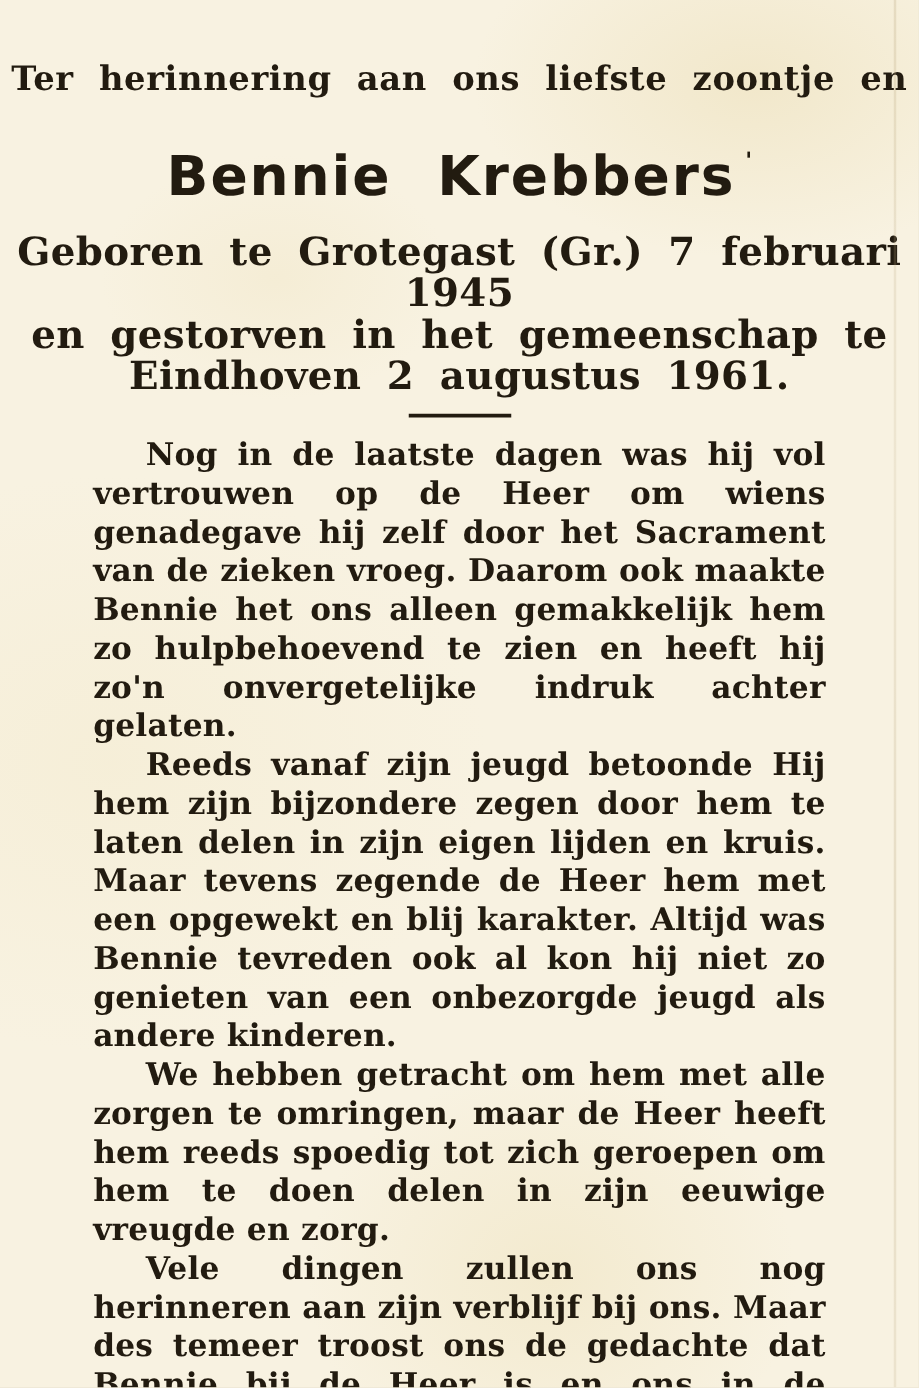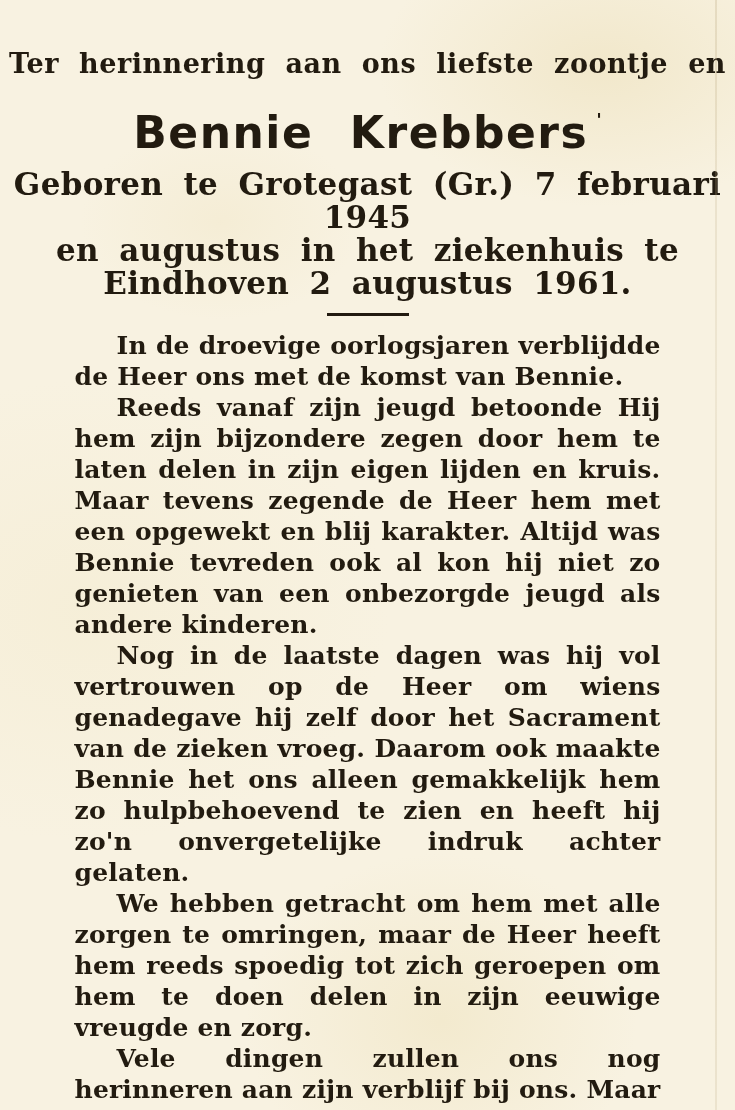--- a/index.html
+++ b/index.html
@@ -50,21 +50,21 @@
     font-size: 27px;
     line-height: 35px;
     letter-spacing: 0.5px;
     word-spacing: 0.38em;
   }
   .name {
     margin: 14px 0 10px 0;
     font-family: "DejaVu Sans", "Liberation Sans", sans-serif;
     font-weight: bold;
     font-size: 44px;
-    line-height: 50px;
+    line-height: 68px;
     letter-spacing: 1.5px;
     word-spacing: 0.45em;
   }
   .name .mark {
     font-size: 18px;
     vertical-align: 22px;
     margin-left: 8px;
     letter-spacing: 0;
   }
   .dateline {
@@ -94,26 +94,25 @@
   }
 </style>
 </head>
 <body>
 
 <div class="card">
   <div class="header">
     <p class="intro">Ter herinnering aan ons liefste zoontje en</p>
     <h1 class="name"><span>Bennie Krebbers</span><span class="mark">'</span></h1>
     <p class="dateline">Geboren te Grotegast (Gr.) 7 februari 1945</p>
-    <p class="dateline">en augustus in het ziekenhuis te</p>
+    <p class="dateline">en gestorven in het gemeenschap te</p>
     <p class="dateline">Eindhoven 2 augustus 1961.</p>
     <div class="divider"></div>
   </div>
 
   <div class="body-text">
-    <p>In de droevige oorlogsjaren verblijdde de Heer ons met de komst van Bennie.</p>
+    <p>Nog in de laatste dagen was hij vol vertrouwen op de Heer om wiens genadegave hij zelf door het Sacrament van de zieken vroeg. Daarom ook maakte Bennie het ons alleen gemakkelijk hem zo hulpbehoevend te zien en heeft hij zo'n onvergetelijke indruk achter gelaten.</p>
     <p>Reeds vanaf zijn jeugd betoonde Hij hem zijn bijzondere zegen door hem te laten delen in zijn eigen lijden en kruis. Maar tevens zegende de Heer hem met een opgewekt en blij karakter. Altijd was Bennie tevreden ook al kon hij niet zo genieten van een onbezorgde jeugd als andere kinderen.</p>
-    <p>Nog in de laatste dagen was hij vol vertrouwen op de Heer om wiens genadegave hij zelf door het Sacrament van de zieken vroeg. Daarom ook maakte Bennie het ons alleen gemakkelijk hem zo hulpbehoevend te zien en heeft hij zo'n onvergetelijke indruk achter gelaten.</p>
     <p>We hebben getracht om hem met alle zorgen te omringen, maar de Heer heeft hem reeds spoedig tot zich geroepen om hem te doen delen in zijn eeuwige vreugde en zorg.</p>
     <p>Vele dingen zullen ons nog herinneren aan zijn verblijf bij ons. Maar des temeer troost ons de gedachte dat Bennie bij de Heer is en ons in de gemeenschap der heiligen nog meer nabij is gekomen dan op deze aarde.</p>
 
   </div>
 </div>
 
 </body></html>

